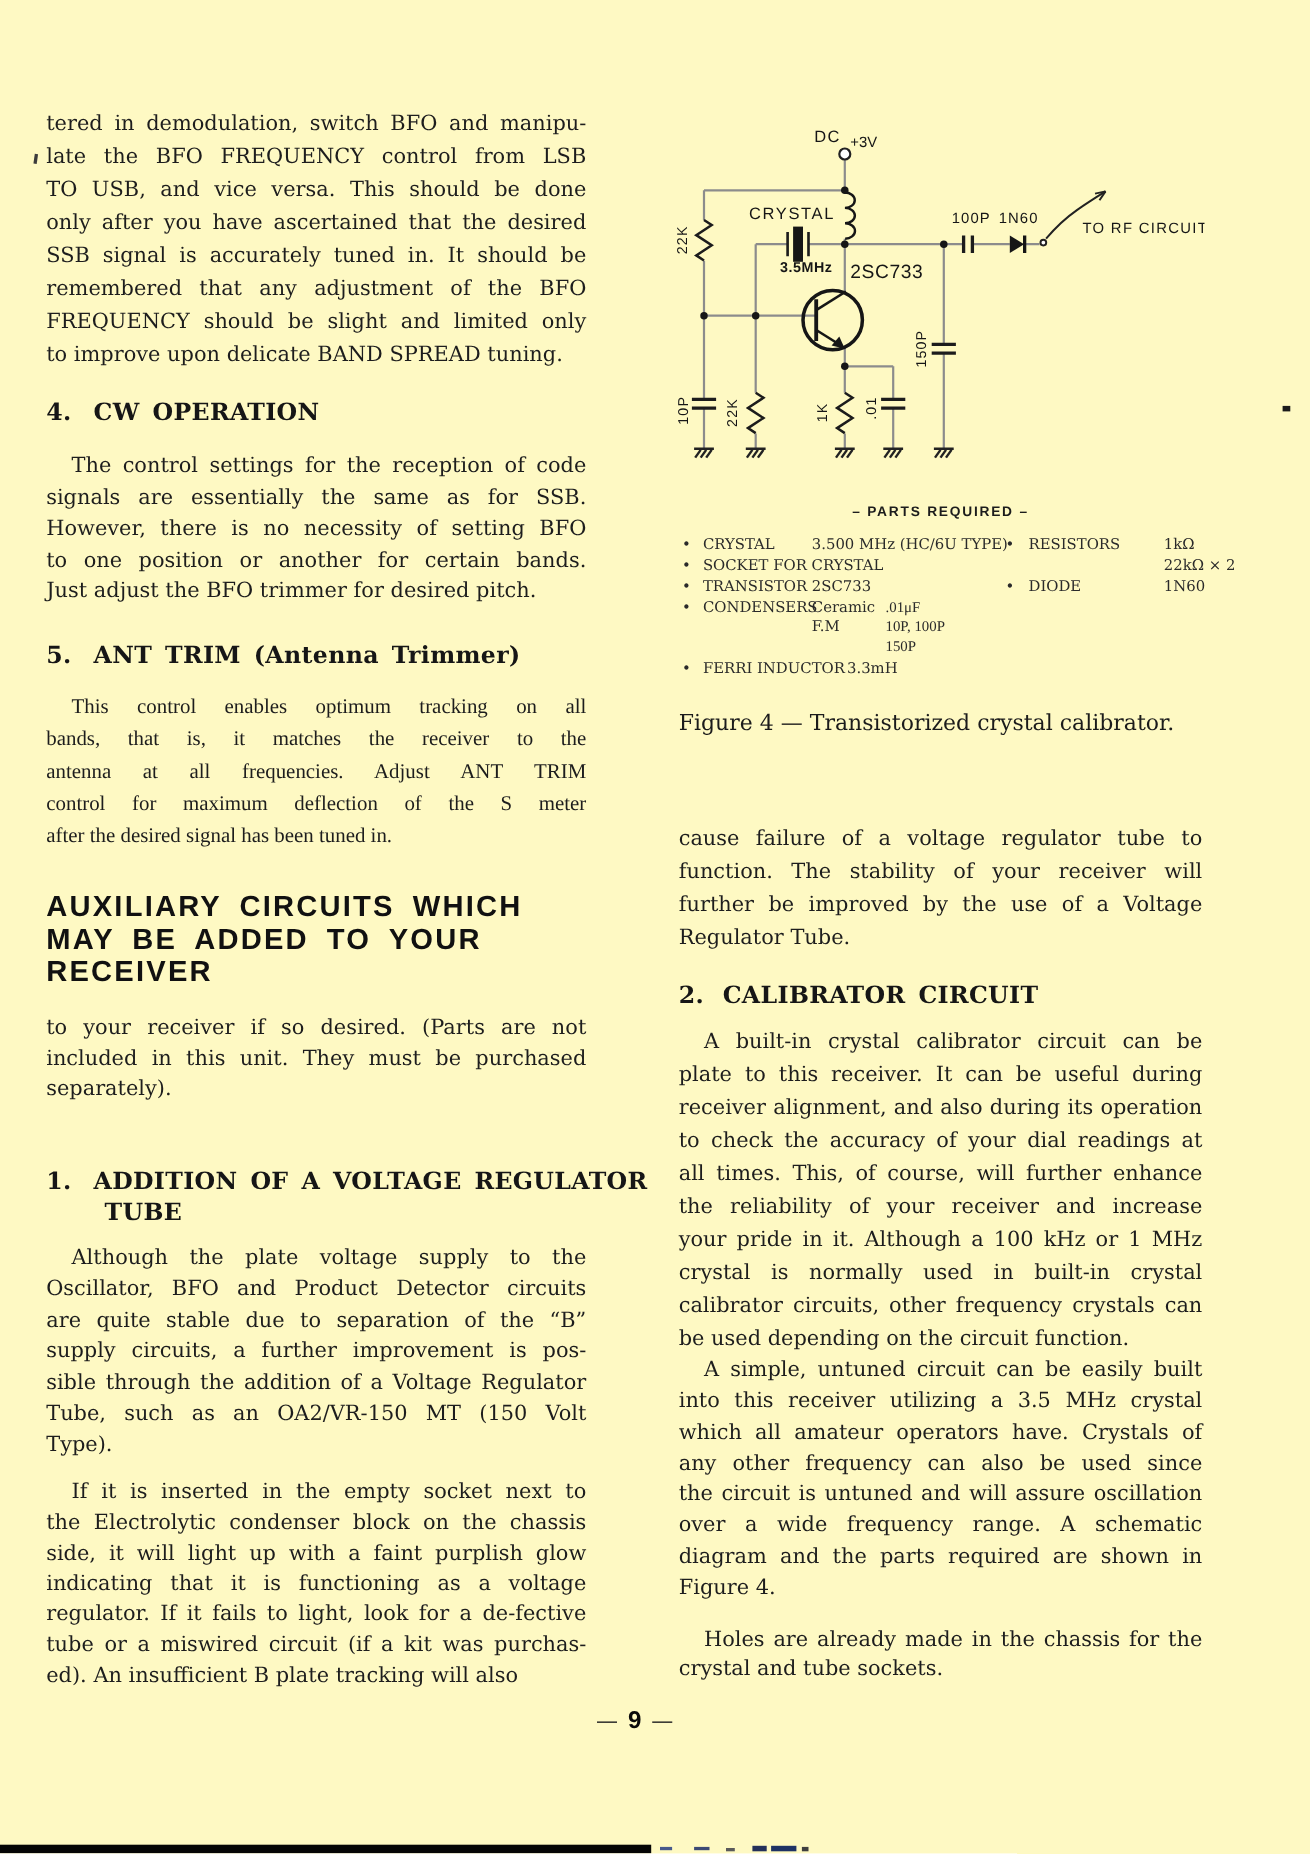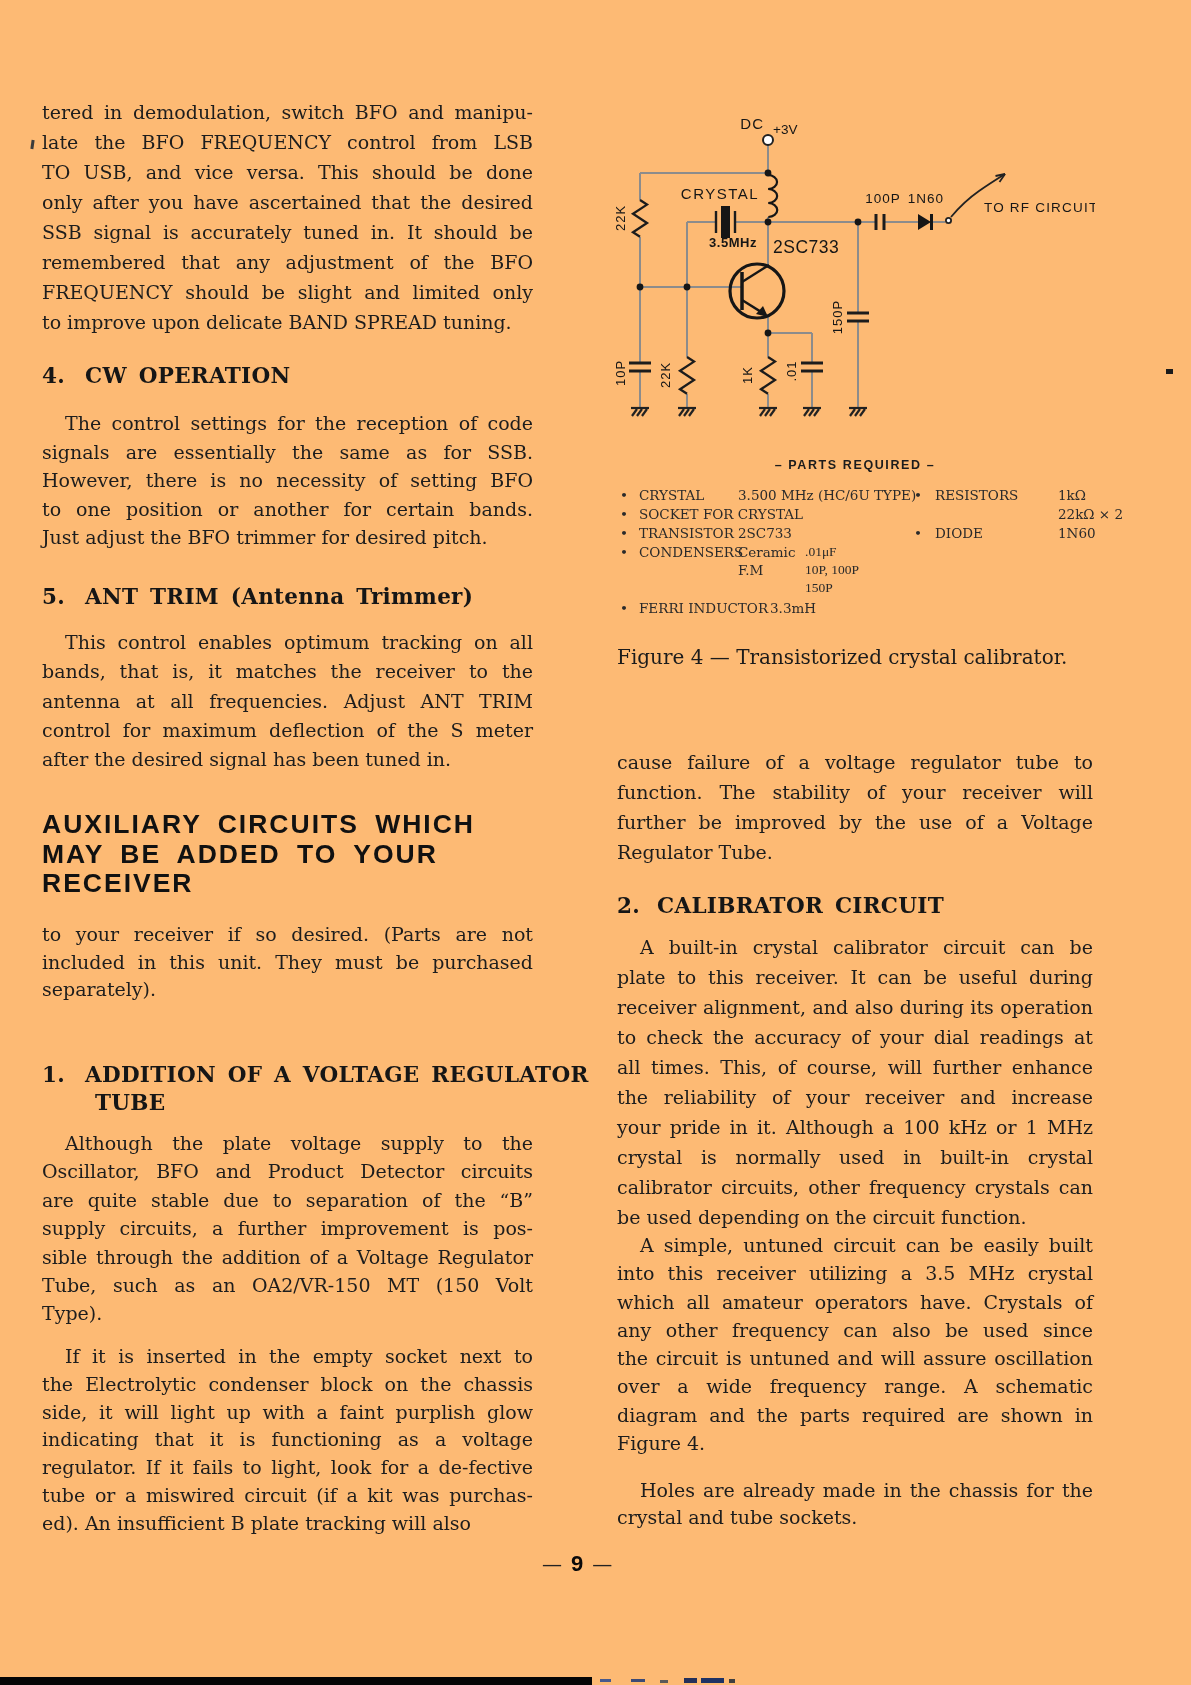--- a/index.html
+++ b/index.html
@@ -1,26 +1,26 @@
 <!DOCTYPE html>
 <html><head>
 <meta charset="utf-8">
 <style>
   html,body{margin:0;padding:0;background:#ffffff;}
-  .page{position:relative;width:1191px;height:1685px;background:#fdba74;overflow:hidden;
+  .page{position:relative;width:1191px;height:1685px;background:#fef9c3;overflow:hidden;
         font-family:"DejaVu Serif",serif;color:#1d1d1d;}
   .abs{position:absolute;}
   
   .para{font-size:19px;}
   .tline{text-align:justify;text-align-last:justify;}
   .tlast{text-align-last:left;}
   .tindent{text-indent:23px;}
   #p1{left:42px;top:97px;width:491px;line-height:30px;}
   #p2{left:42px;top:409px;width:491px;line-height:28.5px;}
-  #p3{left:42px;top:628px;width:491px;line-height:29.3px;}
+  #p3{left:42px;top:628px;width:491px;line-height:29.3px;font-family:Liberation Serif, serif;}
   #paux{left:42px;top:921px;width:491px;line-height:27.5px;}
   #p4{left:42px;top:1129px;width:491px;line-height:28.4px;}
   #p5{left:42px;top:1343px;width:491px;line-height:27.8px;}
   #pc1{left:617px;top:747px;width:476px;line-height:30px;}
   #pc2{left:617px;top:932px;width:476px;line-height:30px;}
   #pc3{left:617px;top:1231px;width:476px;line-height:28.3px;}
   #pc4{left:617px;top:1477px;width:476px;line-height:26.5px;}
   
   .shead{display:flex;font-weight:bold;font-size:21.5px;letter-spacing:.3px;word-spacing:4px;color:#161616;}
   .shead .num{width:43px;flex:none;}

